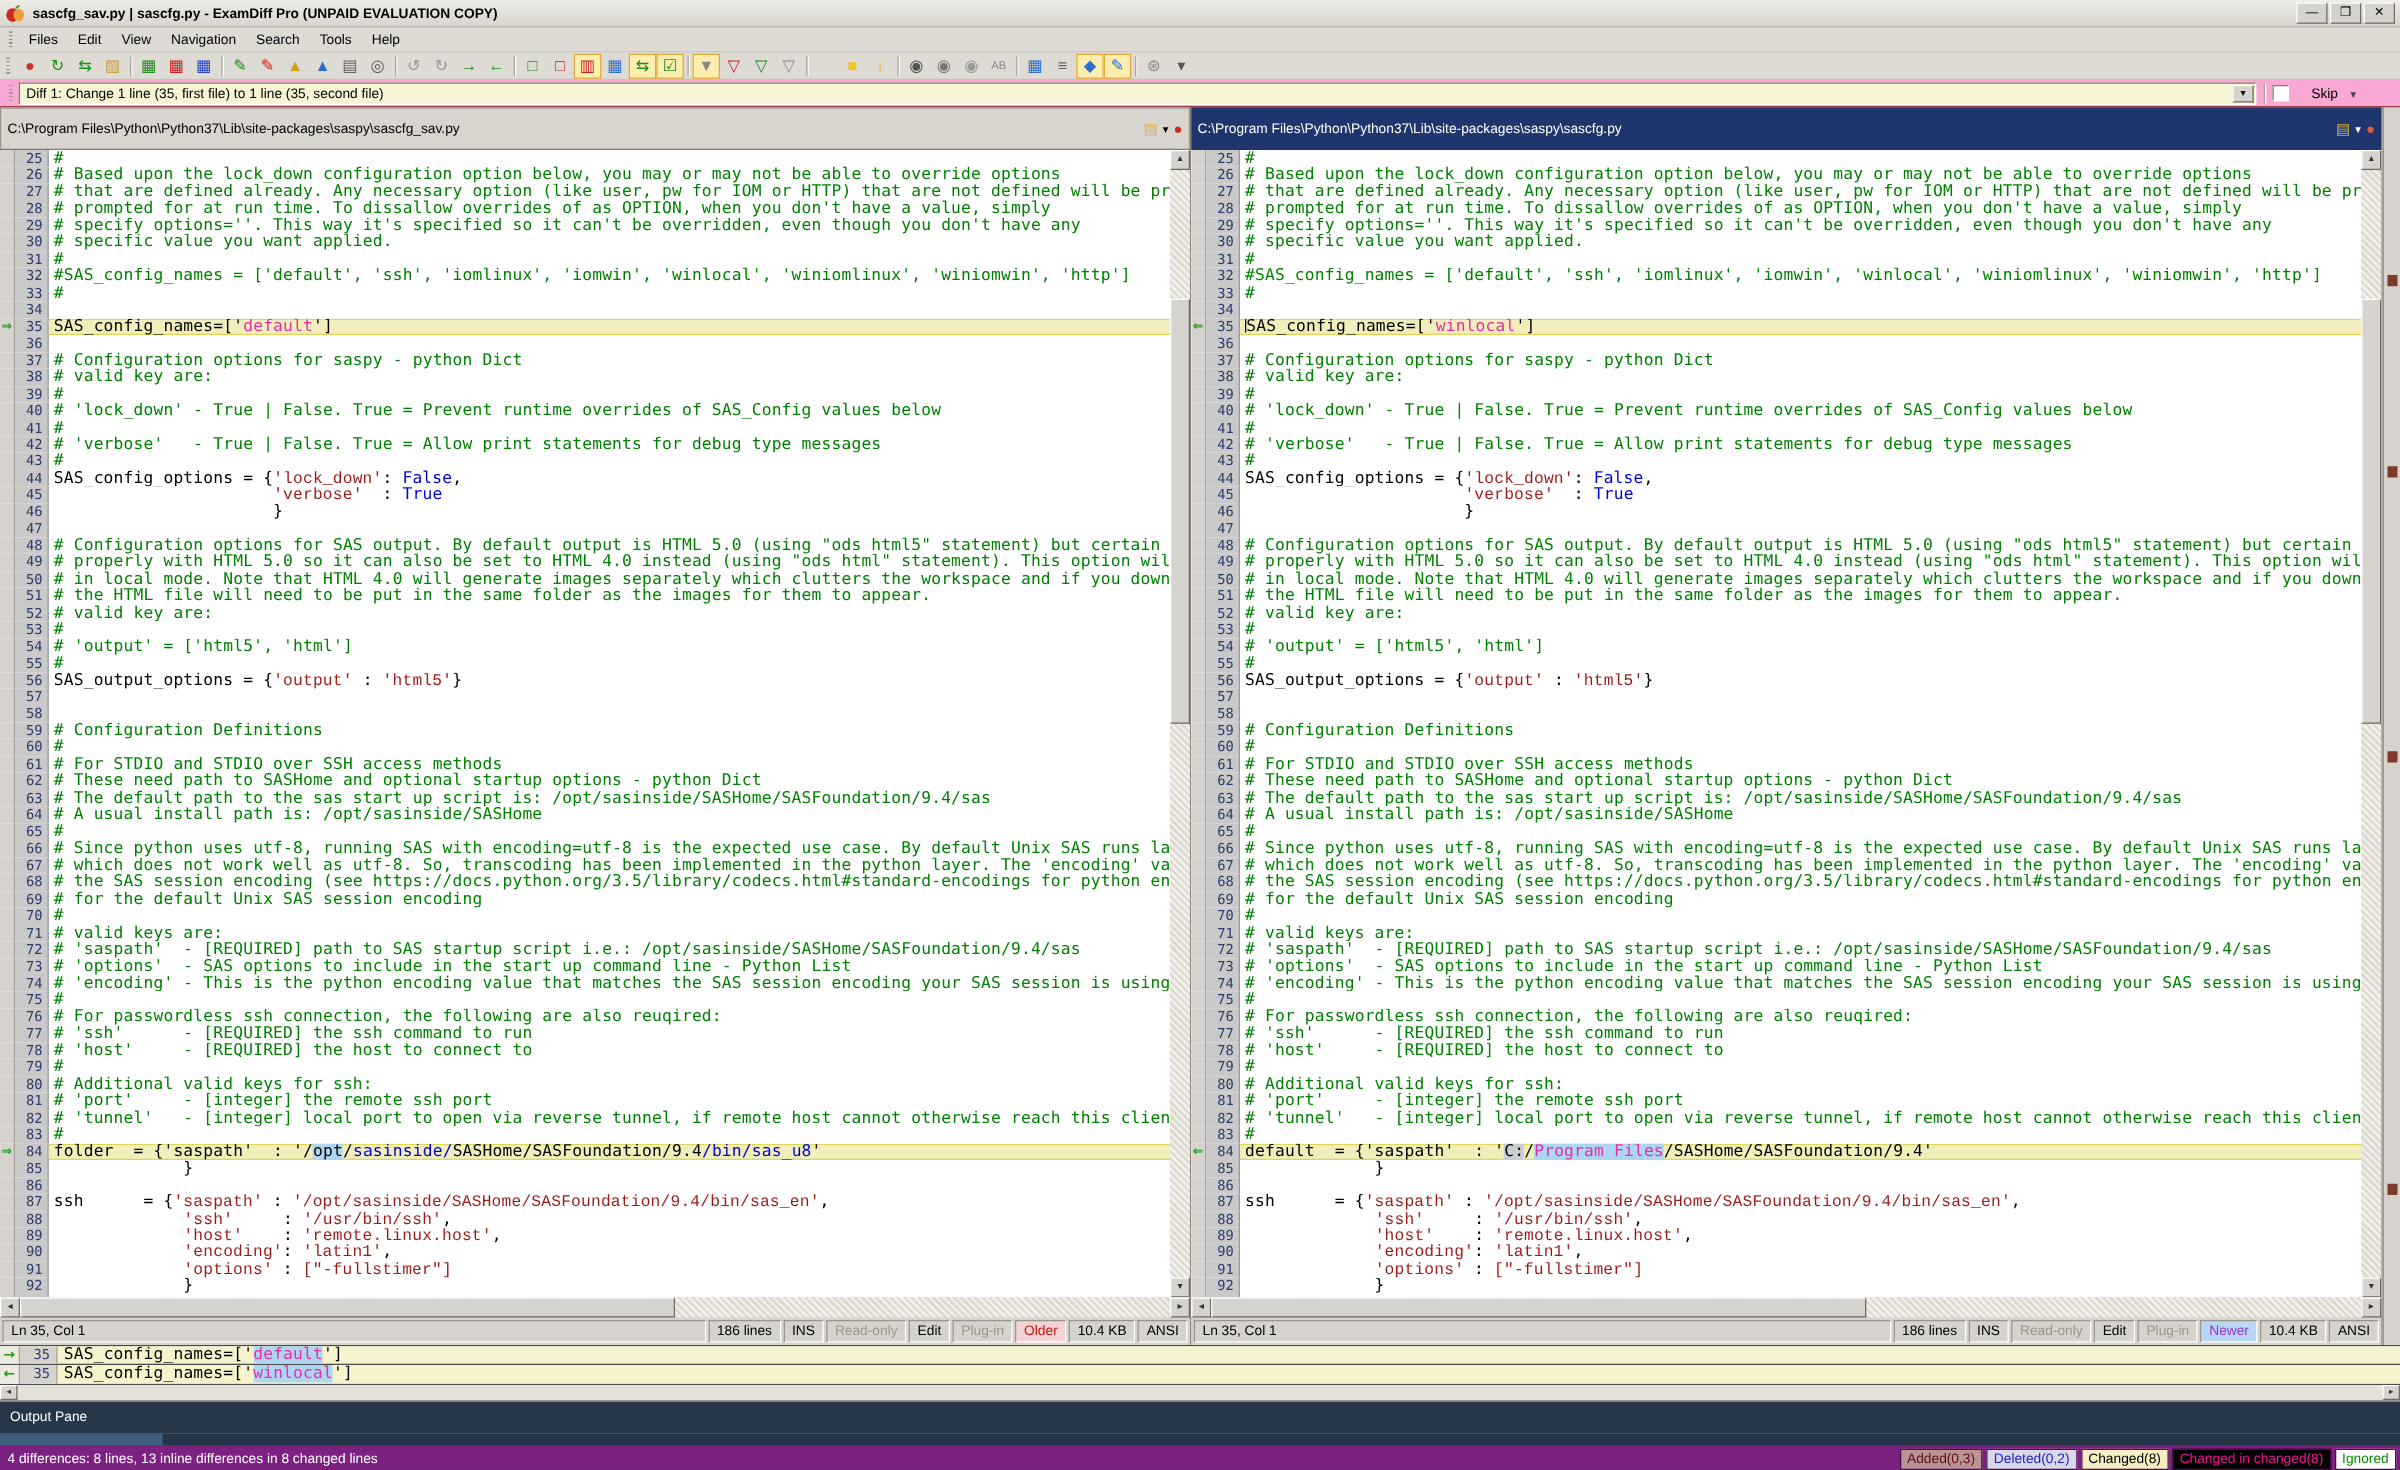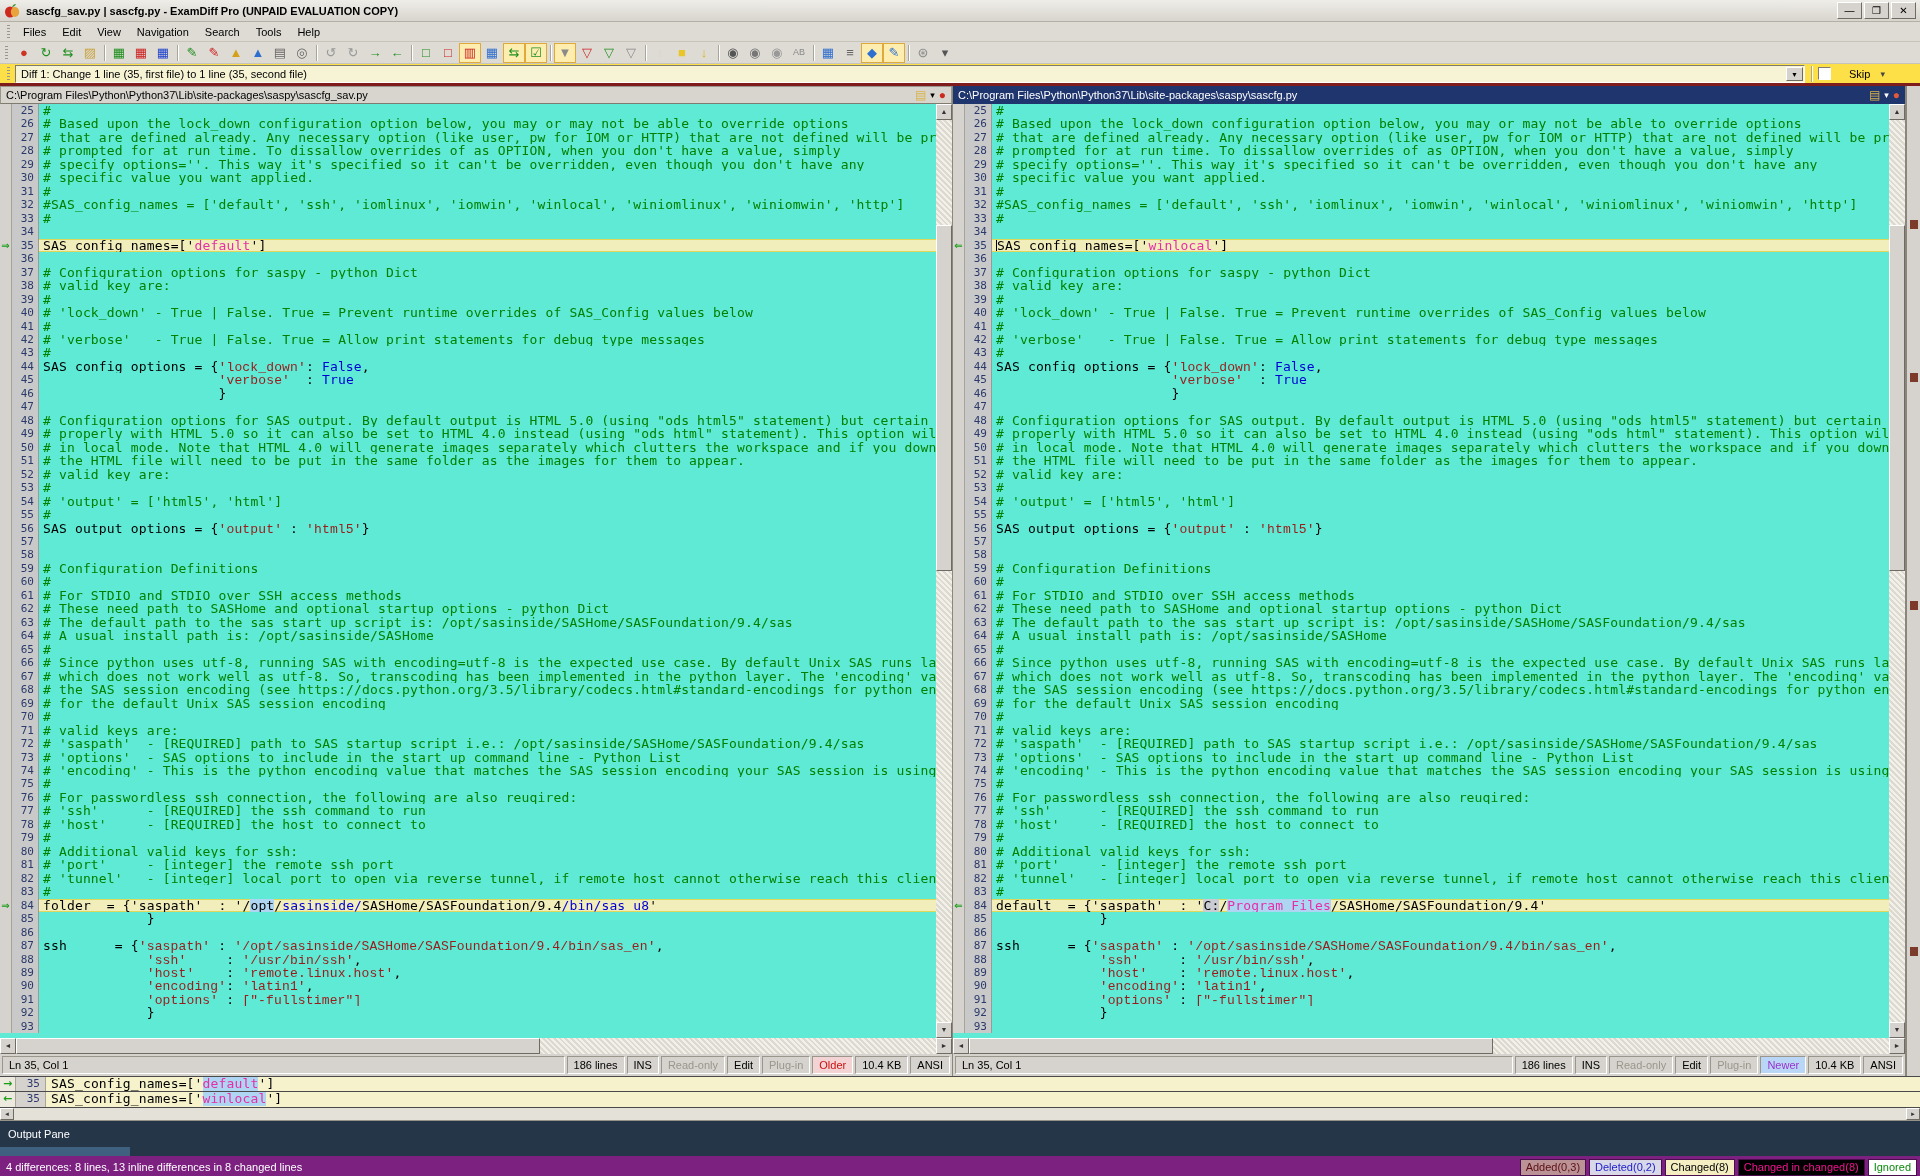--- a/index.html
+++ b/index.html
@@ -25,41 +25,41 @@
     background:repeating-linear-gradient(#9a968c 0 1px, transparent 1px 3px); }
   .menu-item { padding:2px 8px; }
   
   .toolbar { height:22px; display:flex; align-items:center; background:#dedbd4;
     border-bottom:1px solid #c8c4ba; }
   .tb-btn { width:22px; height:20px; flex:none; display:flex; align-items:center;
     justify-content:center; font-size:13px; line-height:1; }
   .tb-btn.toggled { background:#fdeeb0; border:1px solid #e0a93c; }
   .tb-sep { width:1px; height:16px; background:#a9a59b; margin:0 3px; flex:none; box-shadow:1px 0 0 #fff; }
   
-  .diffnav { height:22px; display:flex; align-items:center; background:#fde047;
-    border-bottom:3px solid #7f1d1d; padding:1px 2px; }
+  .diffnav { height:22px; display:flex; align-items:center; background:#f9a8d4;
+    border-bottom:1px solid #7f1d1d; padding:1px 2px; }
   .diff-combo { width:1790px; height:18px; background:#f7f4d6; display:flex; align-items:center;
     border:1px solid; border-color:#7f7b71 #fff #fff #7f7b71; }
   .diff-combo-text { flex:1; padding:0 5px; white-space:nowrap; overflow:hidden; }
   .combo-btn { width:17px; height:14px; margin:1px; background:#d6d3ce; flex:none;
     border:1px solid; border-color:#fff #6f6b63 #6f6b63 #fff; font-size:7px; text-align:center; line-height:13px; }
   .vsep { width:1px; height:16px; background:#a9a59b; margin:0 6px; box-shadow:1px 0 0 #fff; }
   .skip-box { display:flex; align-items:center; gap:18px; }
   .checkbox { width:13px; height:13px; background:#fff;
     border:1px solid; border-color:#7f7b71 #fff #fff #7f7b71; }
   .mini-arrow { margin-left:10px; font-size:9px; color:#444; }
   
   .main { display:flex; height:990px; }
   .pane { width:953px; flex:none; display:flex; flex-direction:column; border-right:1px solid #8a867c; }
-  .pane-header { height:18px; display:flex; align-items:center; padding:0 5px; white-space:nowrap; }
+  .pane-header { height:34px; display:flex; align-items:center; padding:0 5px; white-space:nowrap; }
   .pane-header.inactive { background:#d8d5ce; color:#000; border:1px solid #9a968c; border-bottom-color:#7f7b71; }
   .pane-header.active { background:#1f356e; color:#fff; }
   .header-icons { margin-left:auto; display:flex; align-items:center; gap:4px; }
   .hdr-ico { font-size:12px; line-height:1; }
-  .pane-body { flex:1; display:flex; overflow:hidden; background:#5eead4; position:relative; }
+  .pane-body { flex:1; display:flex; overflow:hidden; background:#ffffff; position:relative; }
   .code-lines { flex:1; overflow:hidden; }
   .cl { display:flex; height:13.478px; line-height:13.478px; white-space:pre;
     font-family:"DejaVu Sans Mono", monospace; font-size:13px; letter-spacing:0.15px; }
   .mk { width:12px; flex:none; background:#d6d3ce; border-right:1px solid #a8a49a;
     text-align:center; font-size:10px; line-height:13px; color:#1a9e1a; font-weight:bold;
     font-family:"DejaVu Sans", sans-serif; letter-spacing:0; }
   .ln { width:27px; flex:none; text-align:right; padding-right:4px; color:#2b3a6b;
     background:#c9c9c9; border-right:1px solid #9a9a9a; font-size:11px; letter-spacing:0; }
   .ct { flex:1; overflow:hidden; padding-left:4px; color:#000; }
   .cl.chg .ct { background:#f2eebc;

